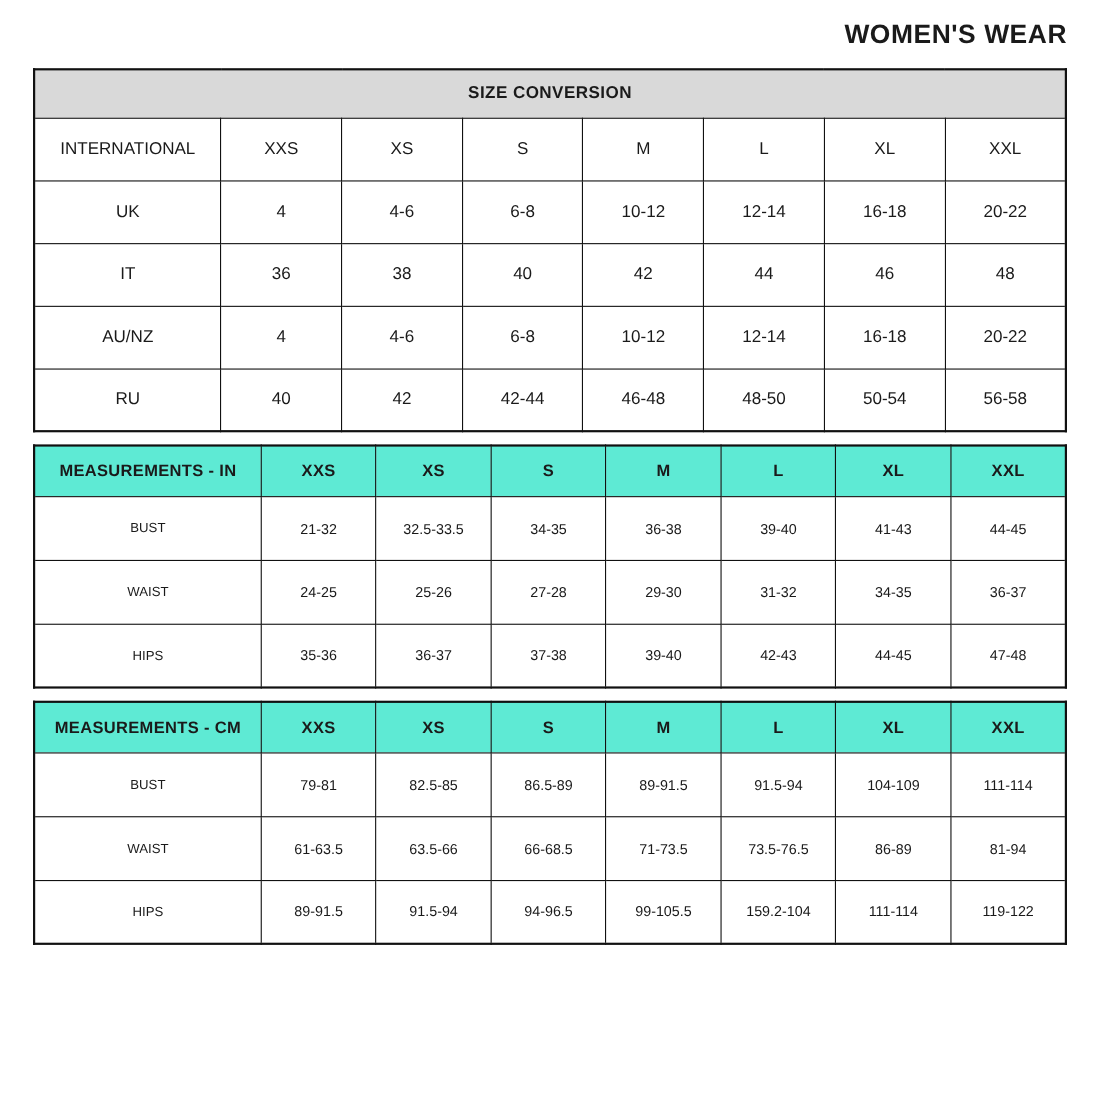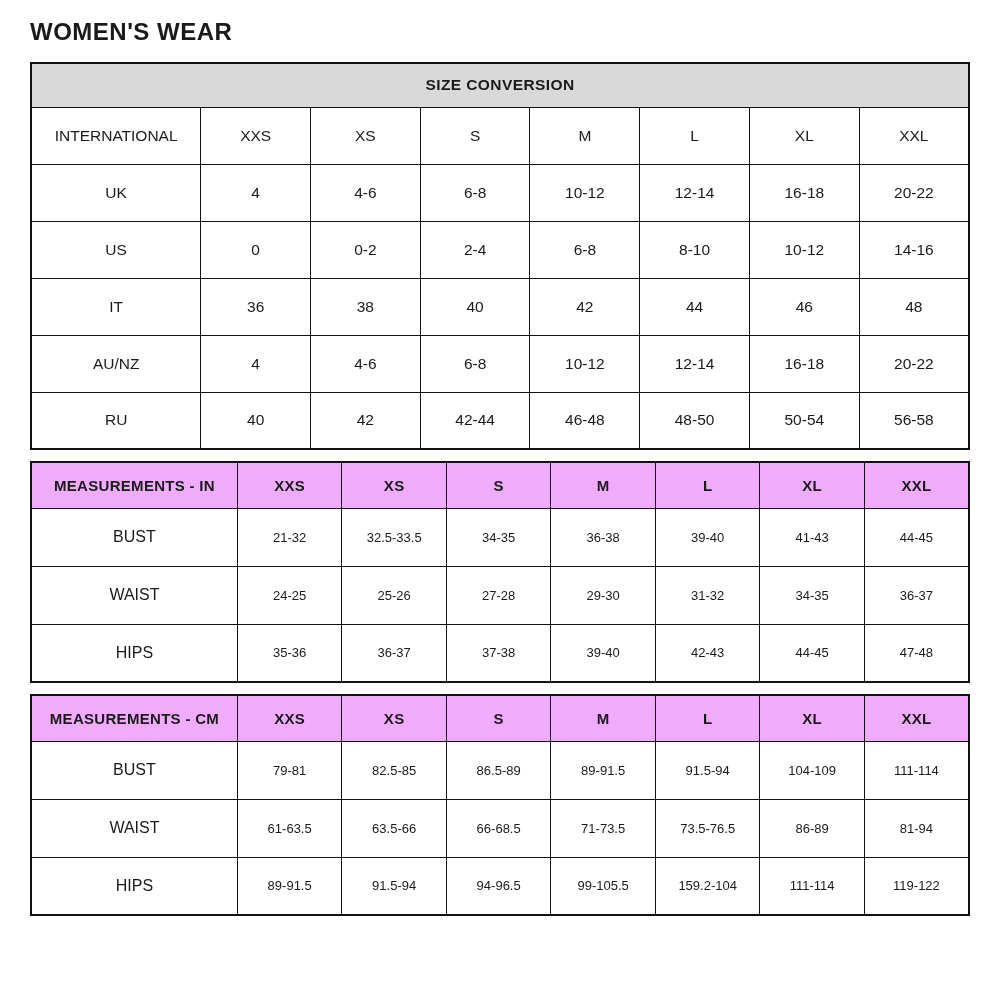--- a/index.html
+++ b/index.html
@@ -9,21 +9,21 @@
     color: #1a1a1a;
   }
   .page {
     width: 1000px;
     height: 1000px;
     margin: 0 auto;
     padding: 12px 30px 14px 30px;
     background: #ffffff;
   }
   .page-title {
-    text-align: left;
+    text-align: right;
     font-size: 24px;
     font-weight: bold;
     letter-spacing: 0.5px;
     margin: 6px 0 16px 0;
     color: #1a1a1a;
   }
   table {
     width: 100%;
     border-collapse: collapse;
     table-layout: fixed;
@@ -41,26 +41,26 @@
   .conv .banner {
     height: 44px;
     background: #d9d9d9;
     font-weight: bold;
     font-size: 15.5px;
     letter-spacing: 0.4px;
   }
   .meas th, .meas td { height: 58px; }
   .meas th.gray-hdr {
     height: 46px;
-    background: #f0abfc;
+    background: #5eead4;
     font-weight: bold;
     font-size: 15px;
     letter-spacing: 0.3px;
   }
-  .meas th.row-label { font-size: 16px; }
+  .meas th.row-label { font-size: 12px; }
   .meas td { font-size: 13px; }
 </style>
 </head>
 <body>
 
 <div class="page">
 
   <h1 class="page-title">WOMEN'S WEAR</h1>
 
   <table class="conv">
@@ -88,30 +88,20 @@
           <th class="row-label">UK</th>
           <td>4</td>
           <td>4-6</td>
           <td>6-8</td>
           <td>10-12</td>
           <td>12-14</td>
           <td>16-18</td>
           <td>20-22</td>
         </tr>
         <tr>
-          <th class="row-label">US</th>
-          <td>0</td>
-          <td>0-2</td>
-          <td>2-4</td>
-          <td>6-8</td>
-          <td>8-10</td>
-          <td>10-12</td>
-          <td>14-16</td>
-        </tr>
-        <tr>
           <th class="row-label">IT</th>
           <td>36</td>
           <td>38</td>
           <td>40</td>
           <td>42</td>
           <td>44</td>
           <td>46</td>
           <td>48</td>
         </tr>
         <tr>

